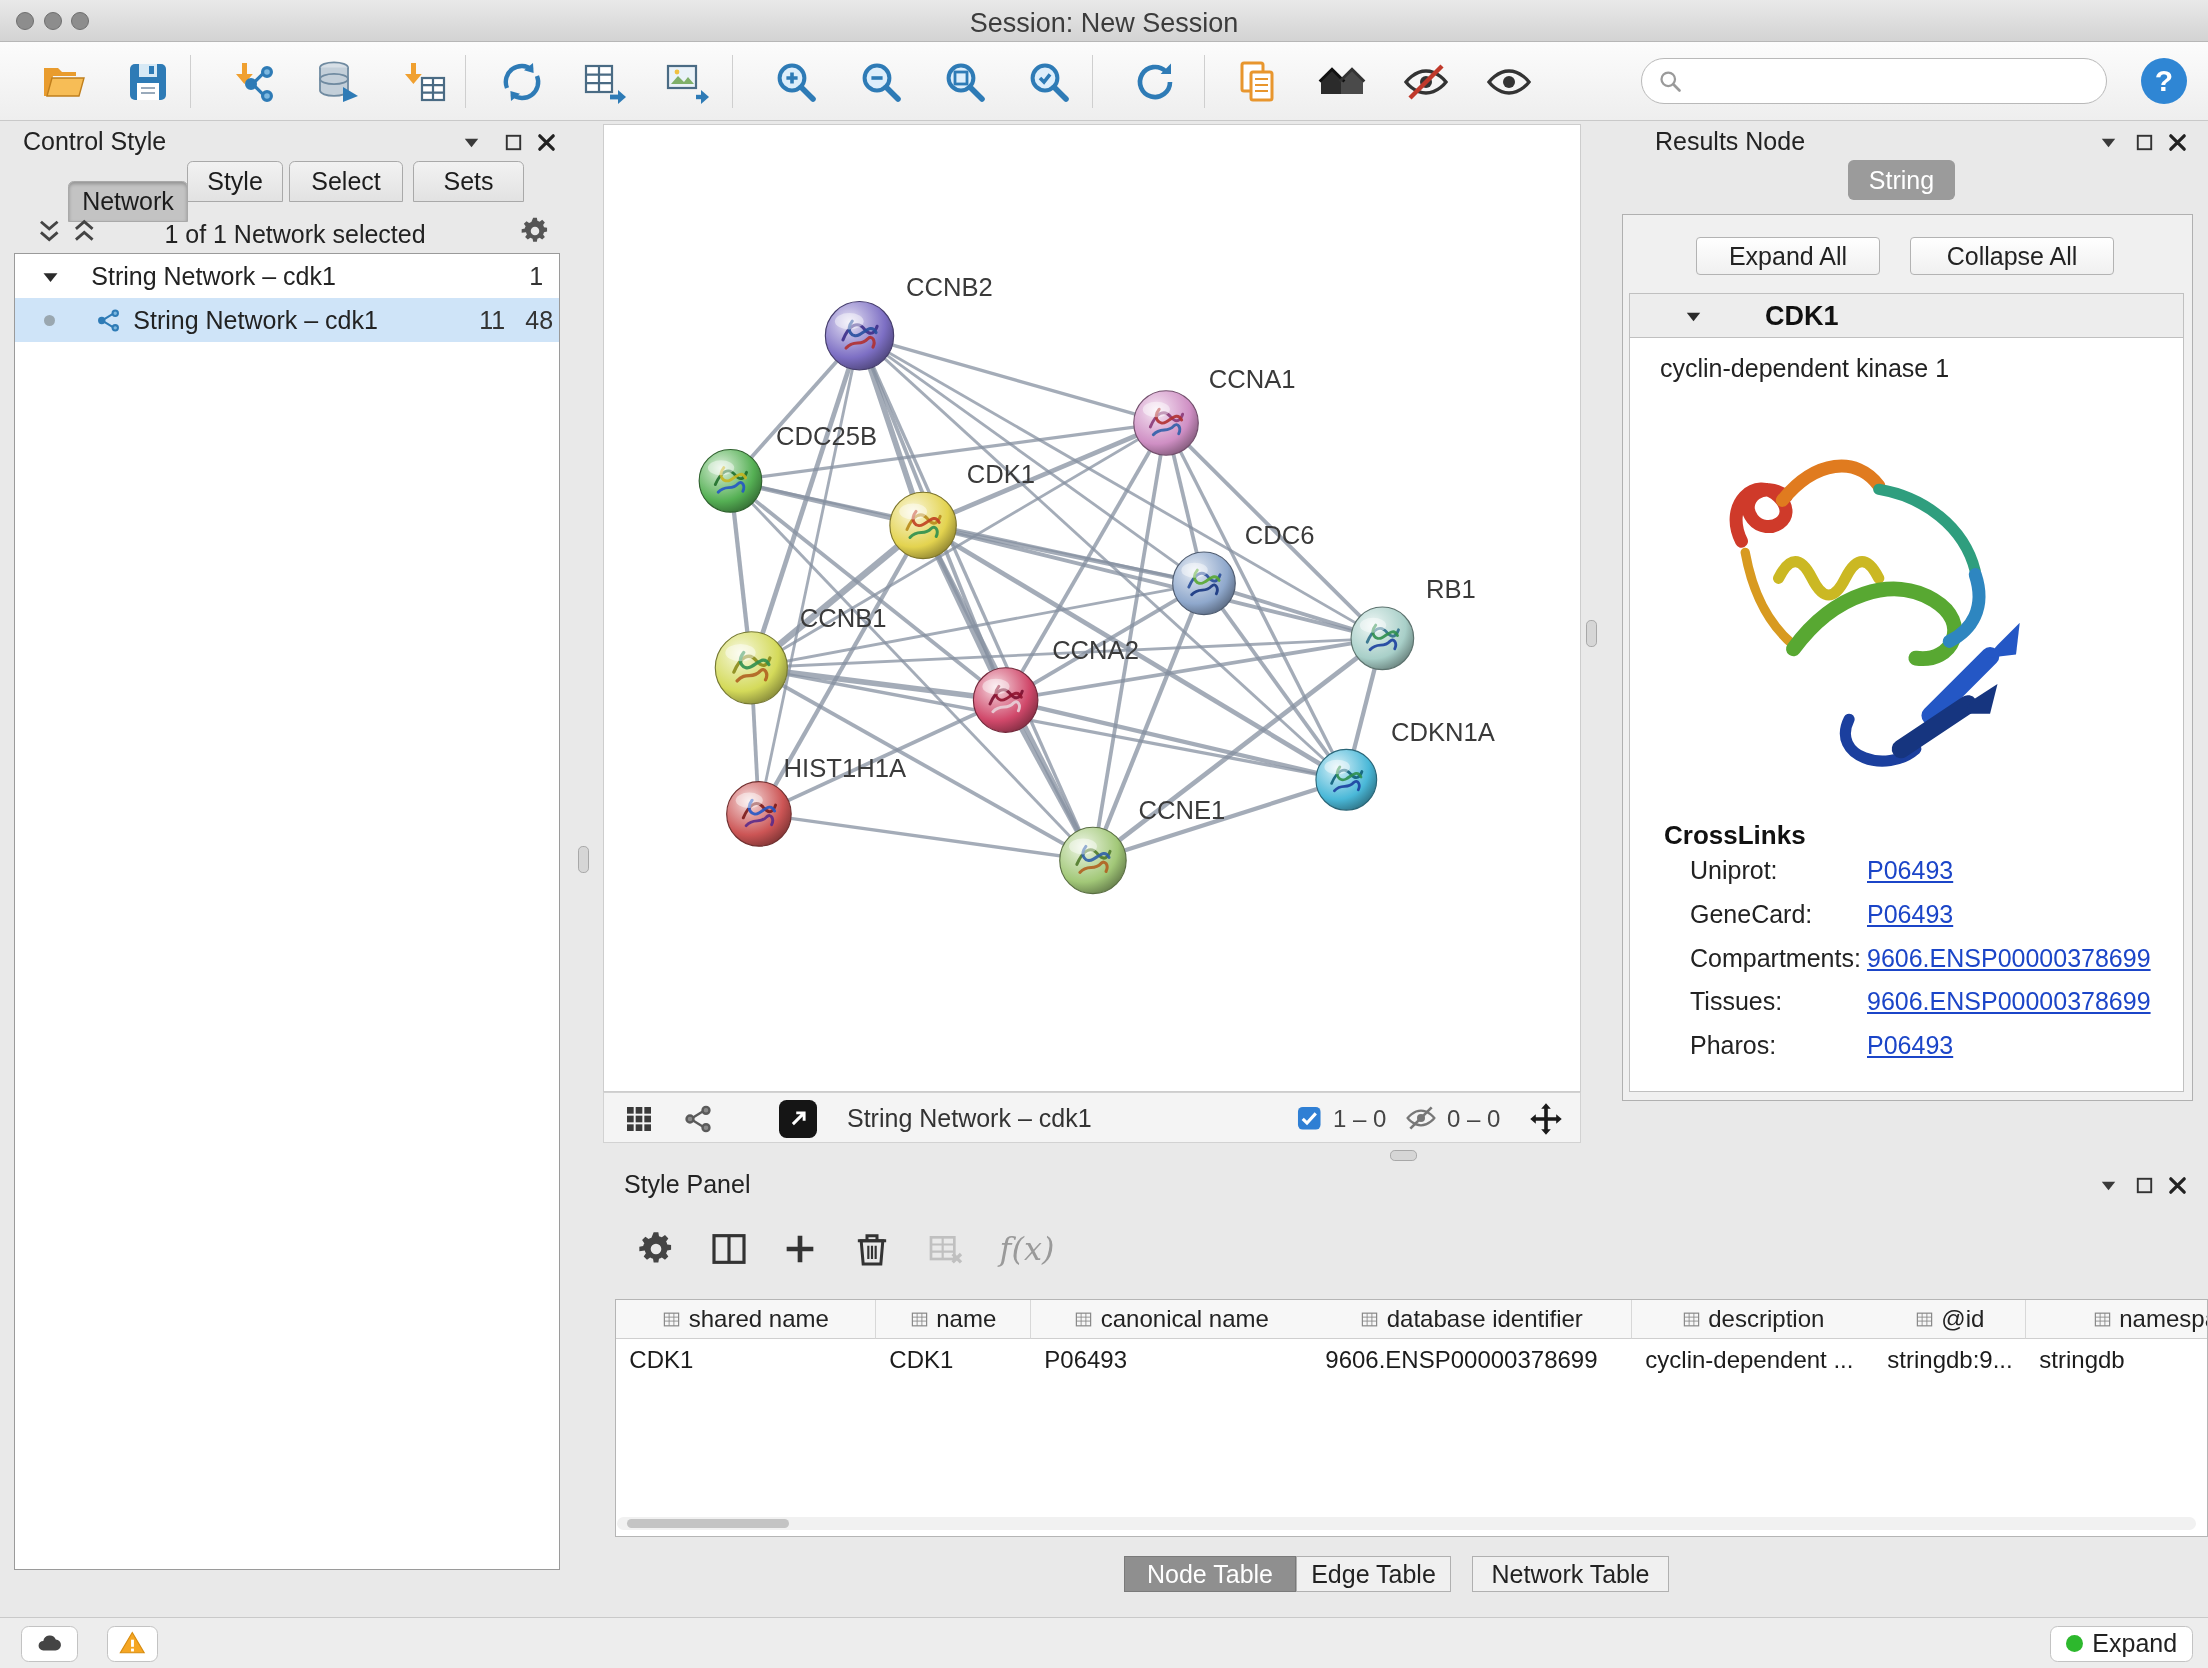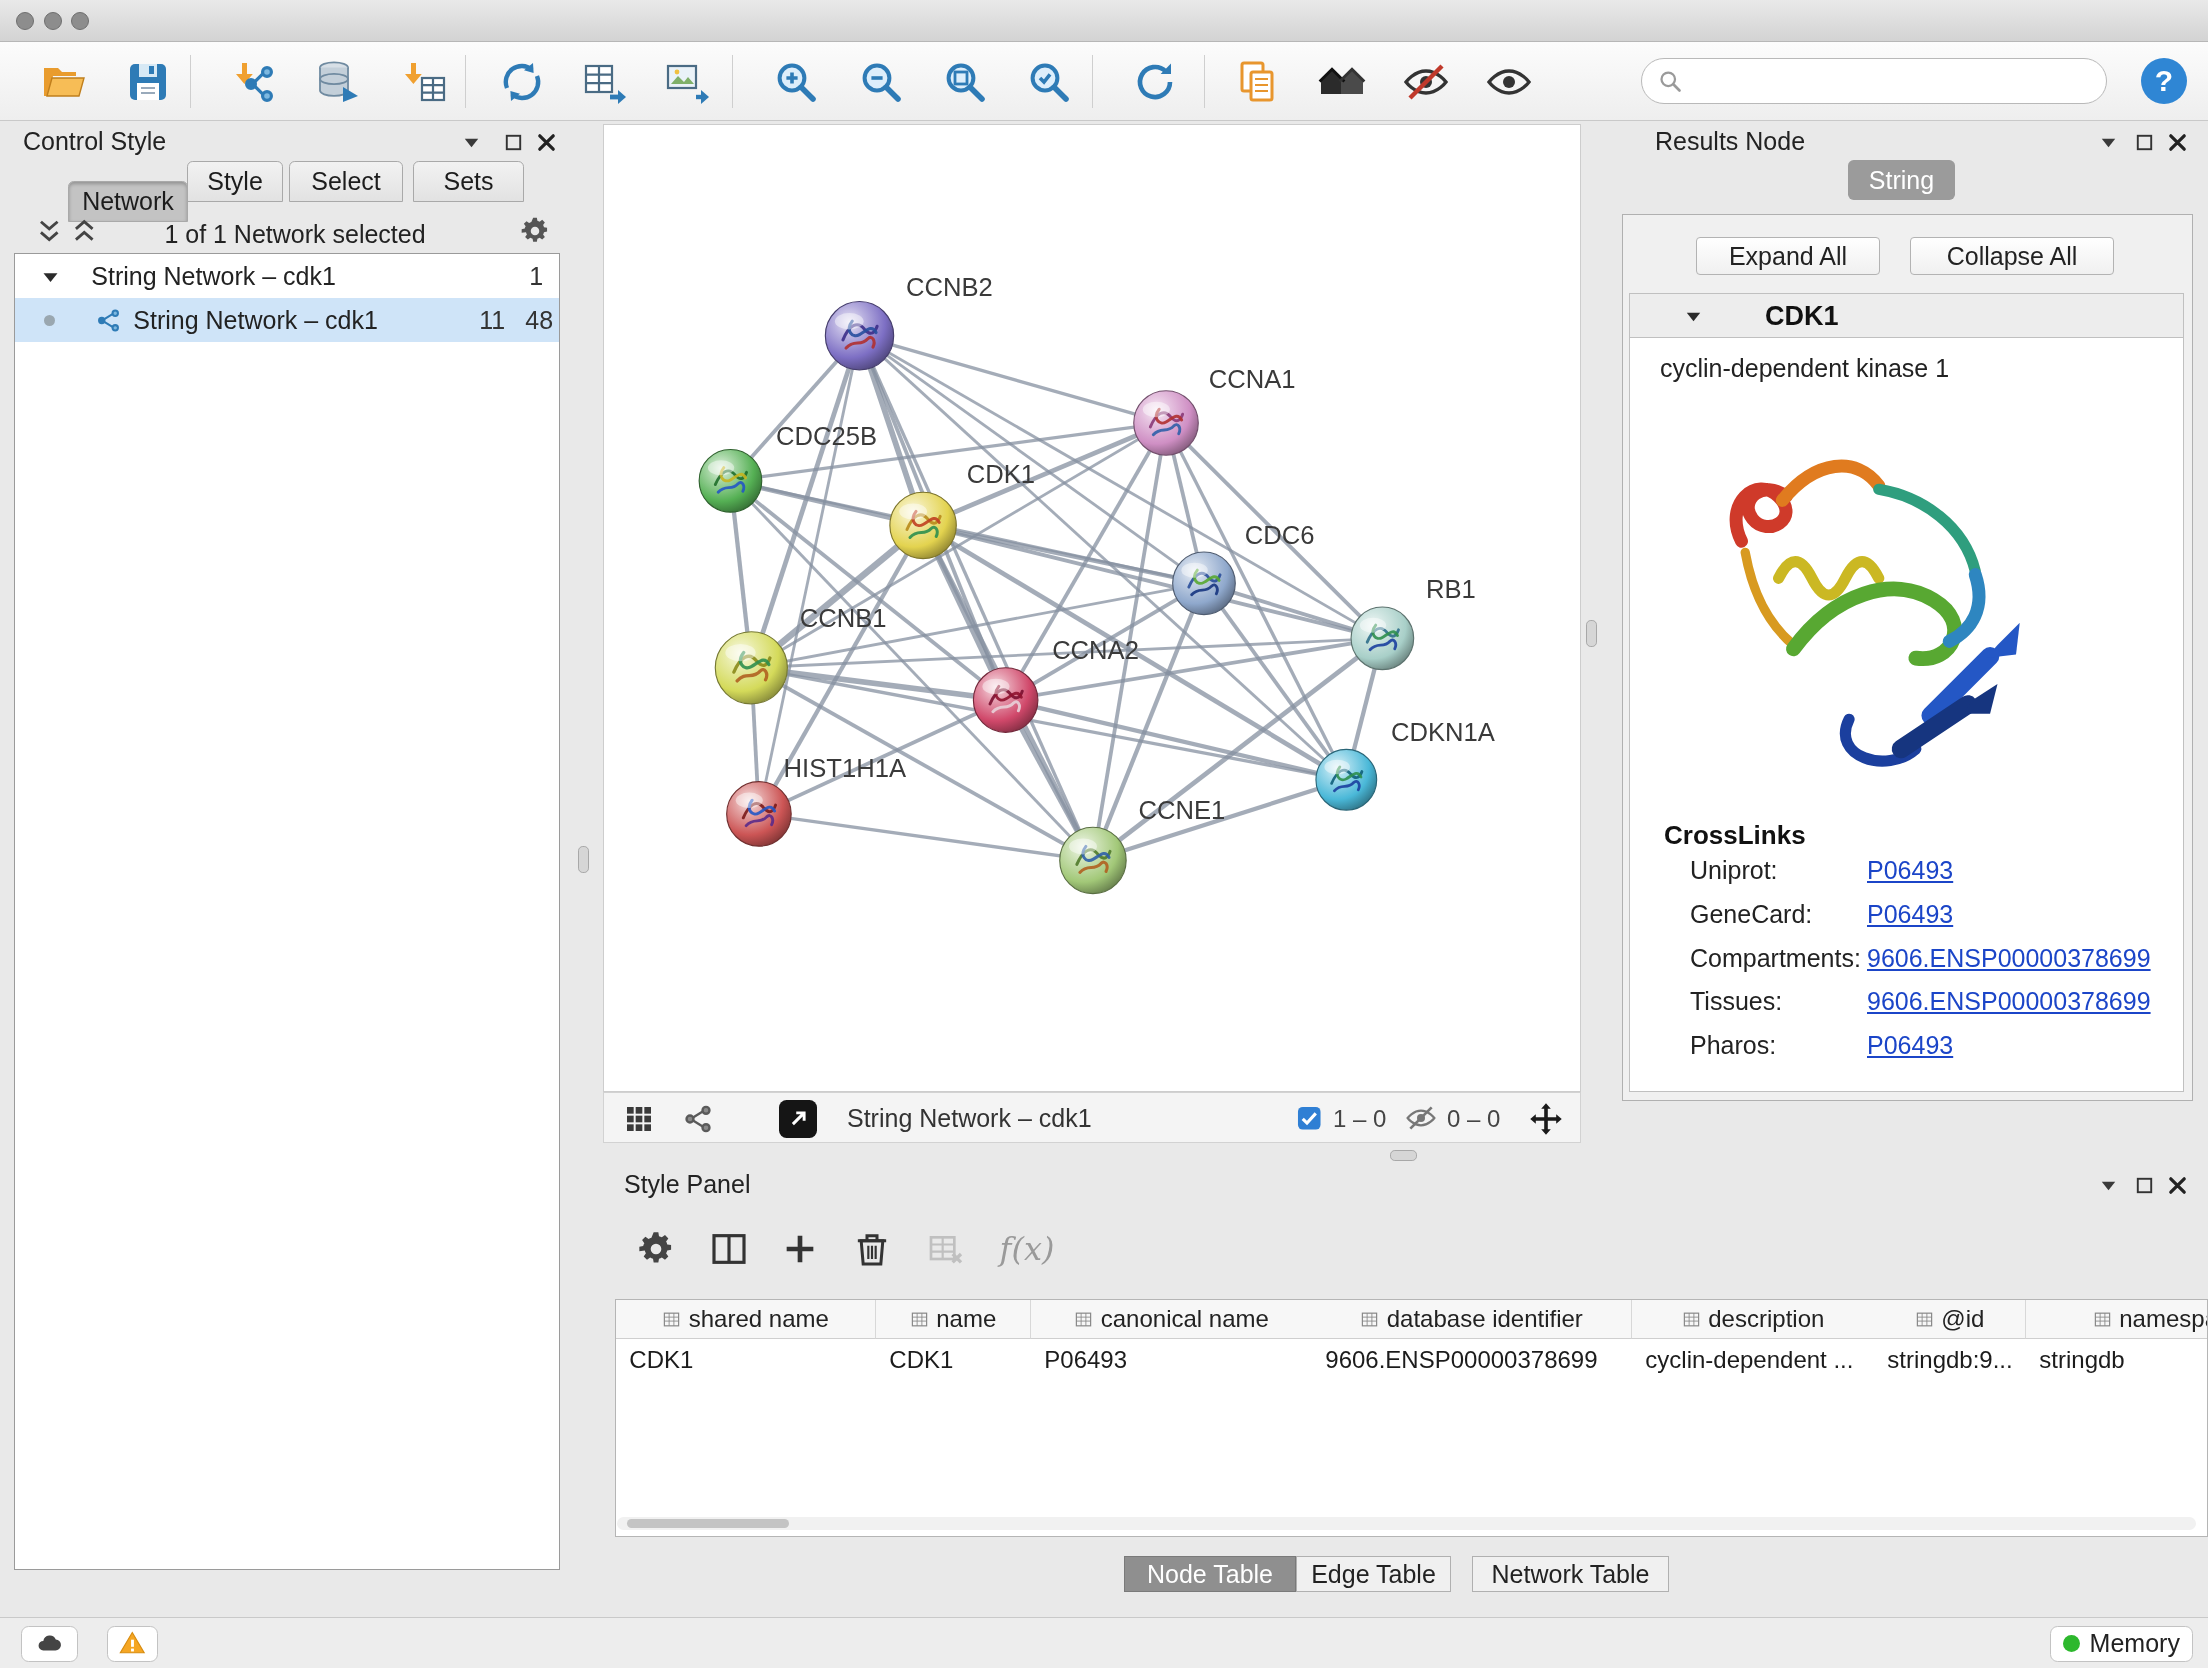--- a/index.html
+++ b/index.html
@@ -90,20 +90,21 @@
 
   .handle { position:absolute; background:#d6d6d6; border:1px solid #a8a8a8; border-radius:4.8px; cursor:pointer; }
 </style>
 </head>
 <body>
 
 <div class="abs titlebar">
   <span class="tlight" style="left:16px"></span>
   <span class="tlight" style="left:44px"></span>
   <span class="tlight" style="left:71px"></span>
+  <div class="wintitle">Session: New Session</div>
 </div>
 
 <div class="abs toolbar">
   <div class="tbtn" style="left:37px">
     <svg viewBox="0 0 24 24">
         <path d="M2 19V5h7l2 2h7v2H6.5L4.5 19z" fill="#e99c2e"></path>
         <path d="M6 10h16l-2.5 9H3.5z" fill="#f7bd56" stroke="#c07f1d" stroke-width="0.7"></path>
       </svg>
   </div>
   <div class="tbtn" style="left:121px">
@@ -744,16 +745,16 @@
   </div>
   <div class="sbtn" style="left:107px; width:51px">
     <svg viewBox="0 0 24 24" style="width:28.5px;height:28.5px">
         <path d="M12 3L22 20H2z" fill="#f5a623" stroke="#d88c10" stroke-width="1"></path>
         <rect x="11" y="9" width="2.4" height="6" fill="#fff"></rect>
         <rect x="11" y="16.5" width="2.4" height="2.4" fill="#fff"></rect>
       </svg>
   </div>
   <div class="sbtn" style="left:2050px; width:143px">
     <span style="width:17px; height:17px; border-radius:50%; background:#2db82d; display:inline-block"></span>
-    <span style="font-size:25px; color:#222">Memory</span>
+    <span style="font-size:25px; color:#222">Expand</span>
   </div>
 </div>
 
 
 </body></html>

